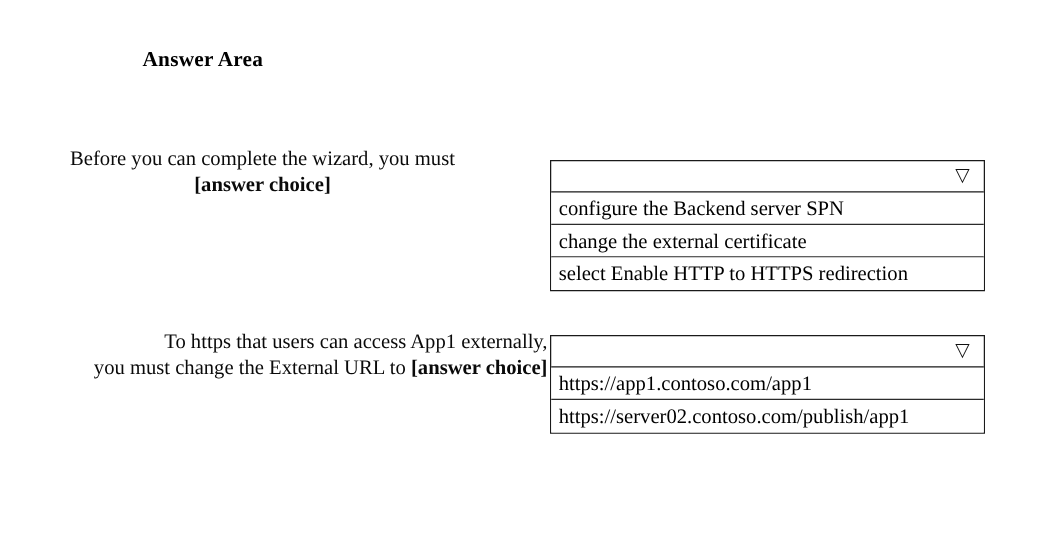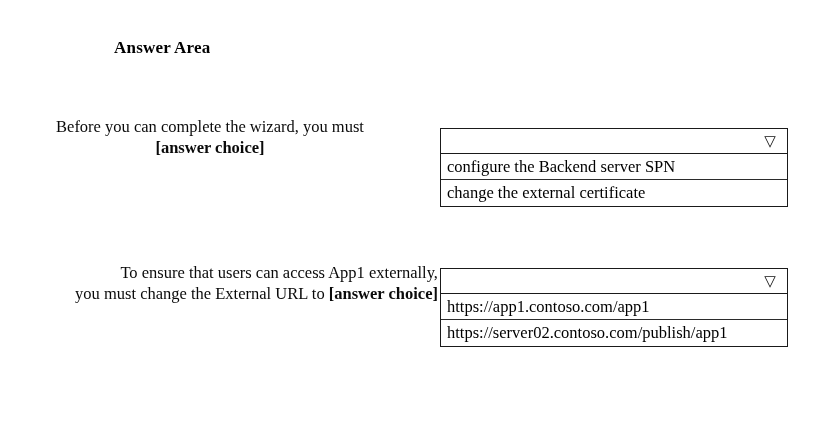--- a/index.html
+++ b/index.html
@@ -131,24 +131,25 @@
     <span class="bold">[answer choice]</span>
   </div>
 
   <div class="dropdown" id="dropdown-1">
     <div class="dd-selected">
       <span class="dd-selected-value"></span>
       <span class="dd-caret">▽</span>
     </div>
     <div class="dd-option">configure the Backend server SPN</div>
     <div class="dd-option">change the external certificate</div>
+    <div class="dd-option">select Enable HTTP to HTTPS redirection</div>
   </div>
 
   <div class="prompt" id="prompt-2">
-    <span>To ensure that users can access App1 externally,</span>
+    <span>To https that users can access App1 externally,</span>
     <br>
     <span>you must change the External URL to </span><span class="bold">[answer choice]</span>
   </div>
 
   <div class="dropdown" id="dropdown-2">
     <div class="dd-selected">
       <span class="dd-selected-value"></span>
       <span class="dd-caret">▽</span>
     </div>
     <div class="dd-option">https://app1.contoso.com/app1</div>

